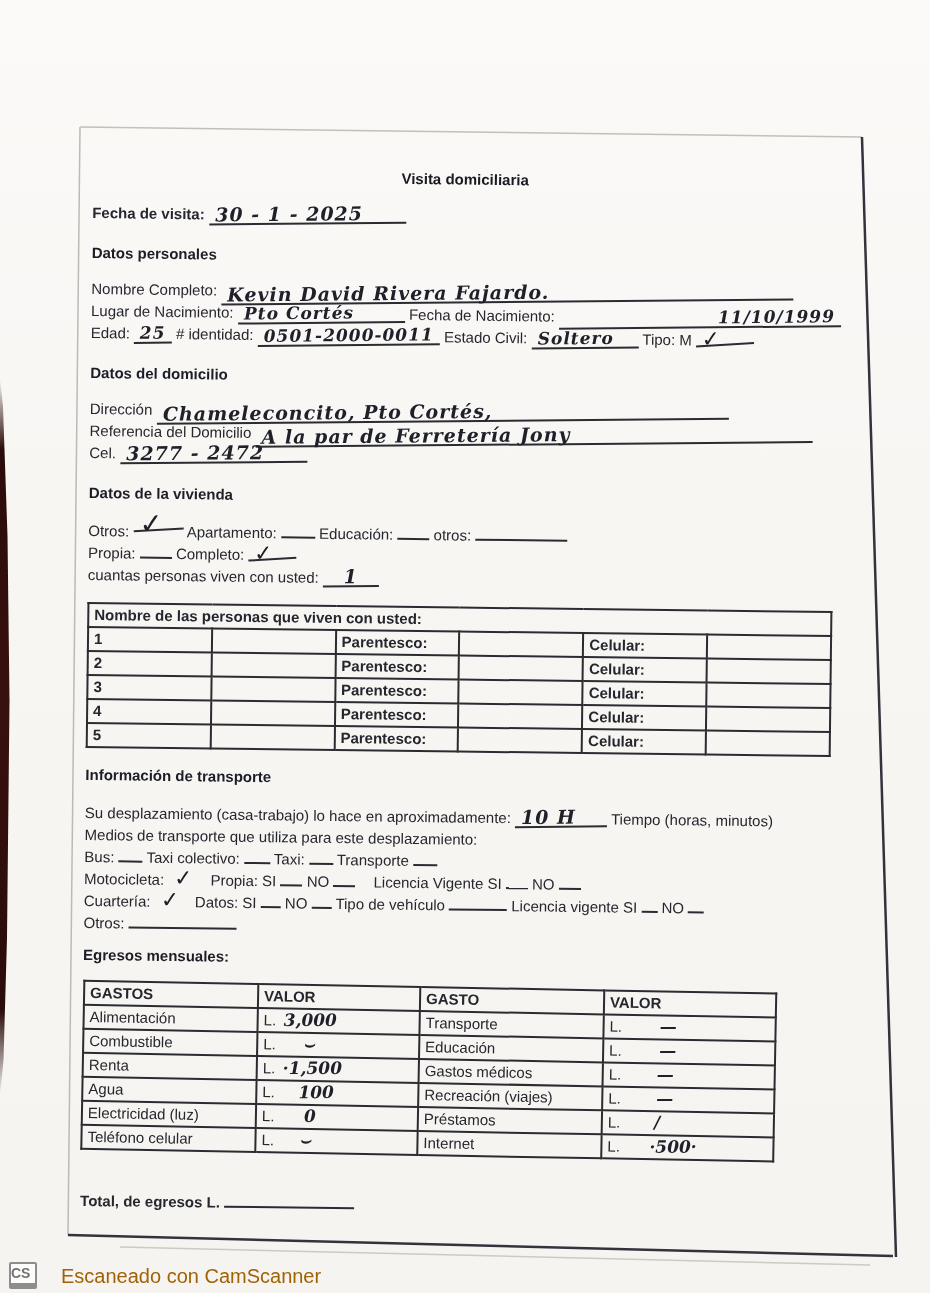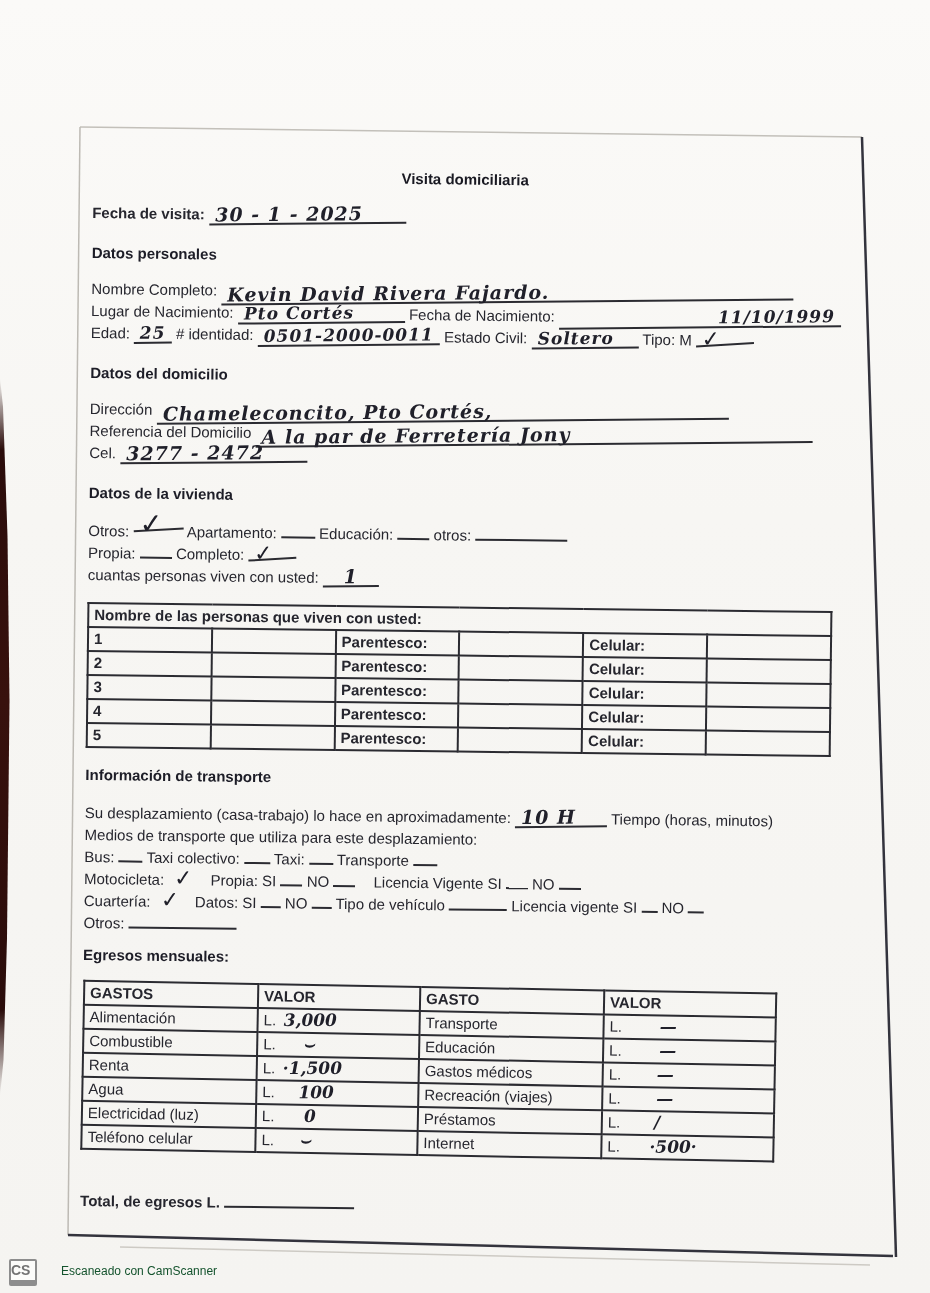--- a/index.html
+++ b/index.html
@@ -56,21 +56,21 @@
   .t2 .c-v2{width:160px;}
   .t2 .hw{font-size:17px;letter-spacing:0;padding:0 2px;}
   .cur{display:inline-block;min-width:18px;}
   
   .footer{position:absolute;left:9px;top:1259px;display:flex;align-items:center;}
   .cs-badge{
     display:inline-block;width:24px;height:19px;line-height:19px;text-align:left;
     border:2px solid #8d8d8d;color:#737373;font-weight:bold;font-size:14px;
     box-shadow:0 4px 0 0 #8d8d8d;border-radius:2px;background:#fcfcfa;margin-right:24px;
   }
-  .footer-text{color:#14532d;font-size:12px;}
+  .footer-text{color:#a16207;font-size:20px;margin-top:6px;}
 </style>
 </head>
 <body>
 
 <div class="left-strip"></div>
 
 <svg class="page-border" width="930" height="1293" aria-hidden="true">
   <line x1="80" y1="127" x2="862" y2="137" stroke="#c3c0ba" stroke-width="1.5"></line>
   <line x1="80" y1="127" x2="68" y2="1235" stroke="#bdbab4" stroke-width="1.5"></line>
   <line x1="862" y1="137" x2="896" y2="1257" stroke="#33333d" stroke-width="2.5"></line>

